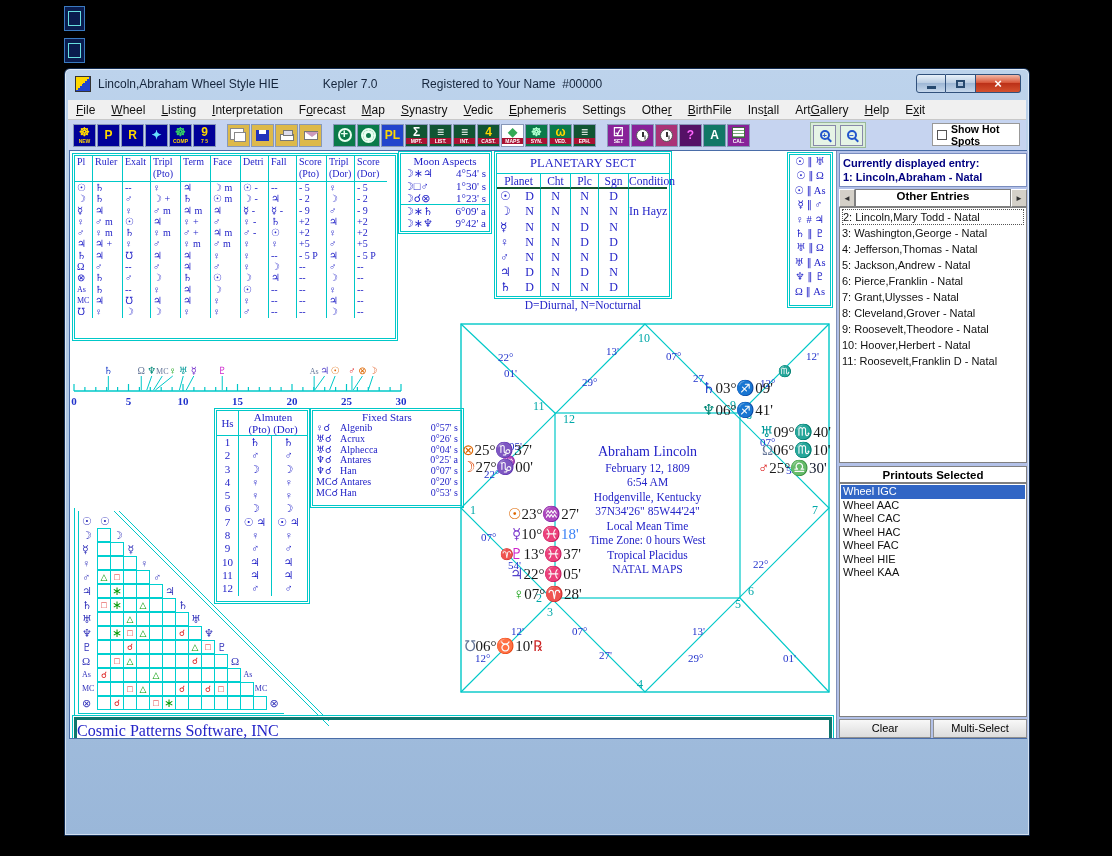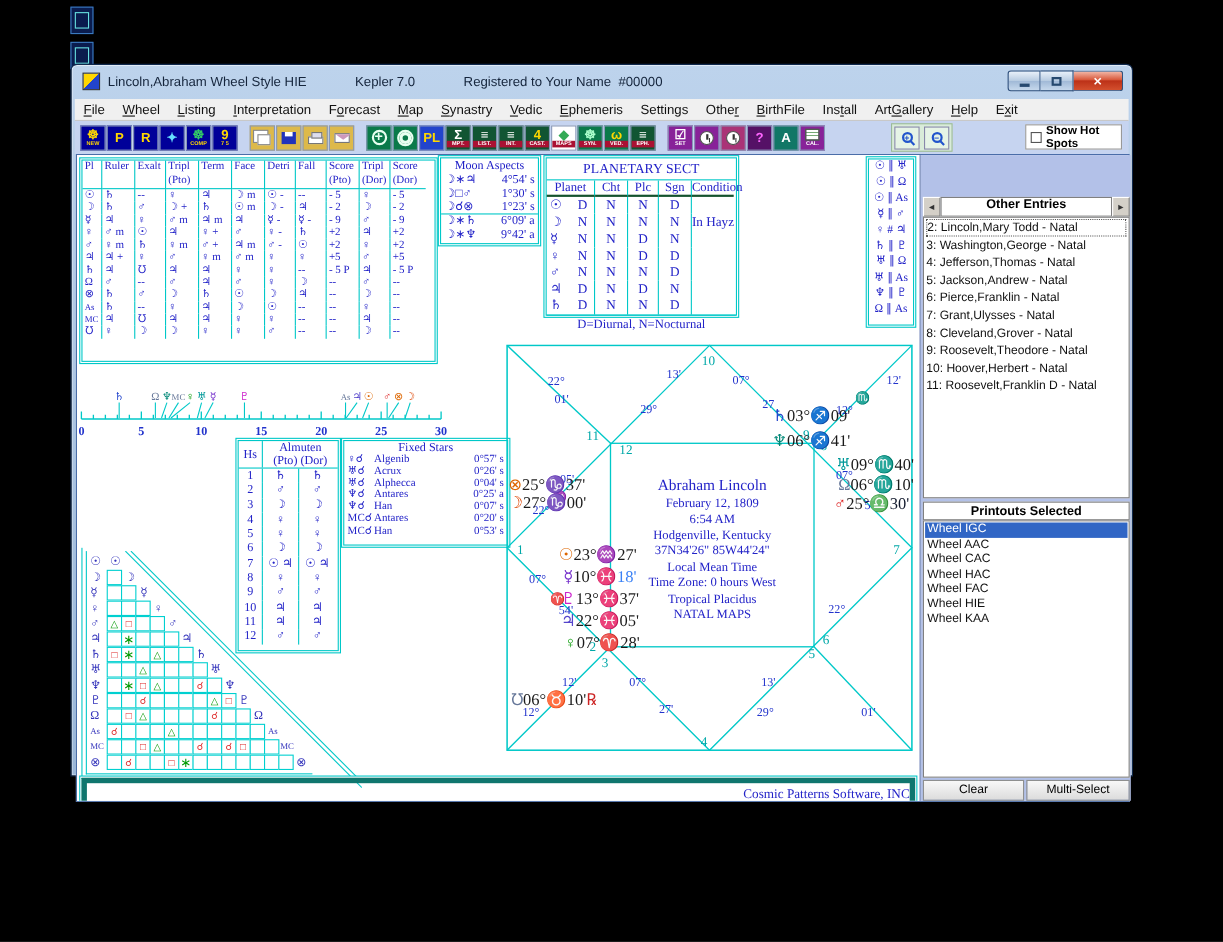--- a/index.html
+++ b/index.html
@@ -3,21 +3,21 @@
 <meta charset="utf-8">
 <style>
   * { margin:0; padding:0; box-sizing:border-box; }
   html,body { background:#000; }
   #page { position:relative; width:1112px; height:856px; background:#000; overflow:hidden;
           font-family:"Liberation Sans", sans-serif; }
   .deskicon { position:absolute; width:21px; height:25px; background:#0a1c4e; border:1px solid #3a7abf; }
   .deskicon:after { content:""; display:block; margin:4px 3px; height:13px; border:1px solid #67e0e0; }
 
   
-  #window { position:absolute; left:64px; top:58px; width:966px; height:648px;
+  #window { position:absolute; left:64px; top:68px; width:966px; height:768px;
             background:linear-gradient(#bdd3ec,#9ab7d9); border:1px solid #10294d;
             border-radius:6px 6px 0 0; box-shadow:inset 0 0 0 1px rgba(255,255,255,.55); }
   #titlebar { position:absolute; left:0; top:0; right:0; height:30px; display:flex; align-items:center;
               padding-left:10px; font-size:12px; color:#15253c; }
   #appicon { width:16px; height:16px; margin-right:7px;
              background:linear-gradient(135deg,#ffd700 0 50%,#2244cc 50% 100%); border:1px solid #333; }
   .tseg { margin-right:44px; white-space:pre; }
   #winbtns { position:absolute; right:8px; top:5px; display:flex; }
   .wbtn { width:30px; height:19px; border:1px solid #31517c; background:linear-gradient(#e9f1fa,#b7cbe1 50%,#9fb8d6 50%,#c6d8ec);
           display:flex; align-items:center; justify-content:center; font-size:11px; color:#1d3least; color:#1d3a5f; }
@@ -148,22 +148,22 @@
   .wlab { position:absolute; font-size:11px; color:#2233cc; white-space:pre; }
   .whouse { position:absolute; font-size:12px; color:#00a8a8; }
   .wplanet { position:absolute; font-size:15px; color:#1a1a1a; white-space:pre;margin-top:38px; }
   .wcenter { position:absolute; text-align:center; color:#2323c8; font-size:11.5px; line-height:14.5px; }
   .wcenter .nm { font-size:14px; padding-bottom:1px; }
 
   
   #ruler { left:0px; top:212px; width:340px; height:48px; }
 
   
-  #footer { left:4px; top:566px; width:758px; height:40px; border:5px solid #0f766e;
-            box-shadow:0 0 0 1px #fff, 0 0 0 2px #00c8c8; text-align:right; font-size:12px; color:#2323c8; padding-top:2px; }
+  #footer { left:4px; top:566px; width:758px; height:40px; border:3px solid #0f766e;
+            box-shadow:0 0 0 1px #fff, 0 0 0 2px #00c8c8; text-align:left; font-size:16px; color:#2323c8; padding-top:2px; }
 
   
   #curbox { position:absolute; left:2px; top:2px; width:188px; height:34px; background:#fff; border:1px solid #7a8dbf;
             font-size:11px; font-weight:bold; color:#000080; padding:2px 3px; line-height:14px; }
   #otherbar { position:absolute; left:2px; top:38px; width:188px; height:18px; display:flex; }
   .oarr { width:16px; height:18px; background:#d4d0c8; border:1px solid; border-color:#fff #808080 #808080 #fff;
           font-size:8px; text-align:center; line-height:17px; color:#333; }
   #otherlbl { flex:1; background:#fff; border:1px solid #808080; text-align:center; font-weight:bold; font-size:11.5px; color:#000; }
   #entrylist { position:absolute; left:2px; top:56px; width:188px; height:256px; background:#fff; border:1px solid #808080;
                font-size:11px; color:#111; padding:1px 2px; }
@@ -1013,20 +1013,24 @@
             <div class="wplanet" style="left: 4px; top: 274px;"><span style="color: rgb(102, 119, 153);">℧</span><span style="color: rgb(26, 26, 26);">06°</span><span style="color: rgb(0, 153, 0);">♉</span><span style="color: rgb(26, 26, 26);">10'</span><span style="color: rgb(204, 34, 34);">℞</span></div>
           </div>
 
         <div id="footer" class="abs">
           <div>Cosmic Patterns Software, INC</div>
           <div>6212 NW 43 St, Suite B, Gainesville, FL 32653   Phone: 1-352-373-1504</div>
         </div>
       </div>
 
       <div id="rightpanel">
+        <div id="curbox">
+          <div>Currently displayed entry:</div>
+          <div>1: Lincoln,Abraham - Natal</div>
+        </div>
         <div id="otherbar">
           <div class="oarr">◄</div>
           <div id="otherlbl">Other Entries</div>
           <div class="oarr">►</div>
         </div>
         <div id="entrylist">
             <div class="entry focus">2: Lincoln,Mary Todd - Natal</div>
             <div class="entry">3: Washington,George - Natal</div>
             <div class="entry">4: Jefferson,Thomas - Natal</div>
             <div class="entry">5: Jackson,Andrew - Natal</div>

